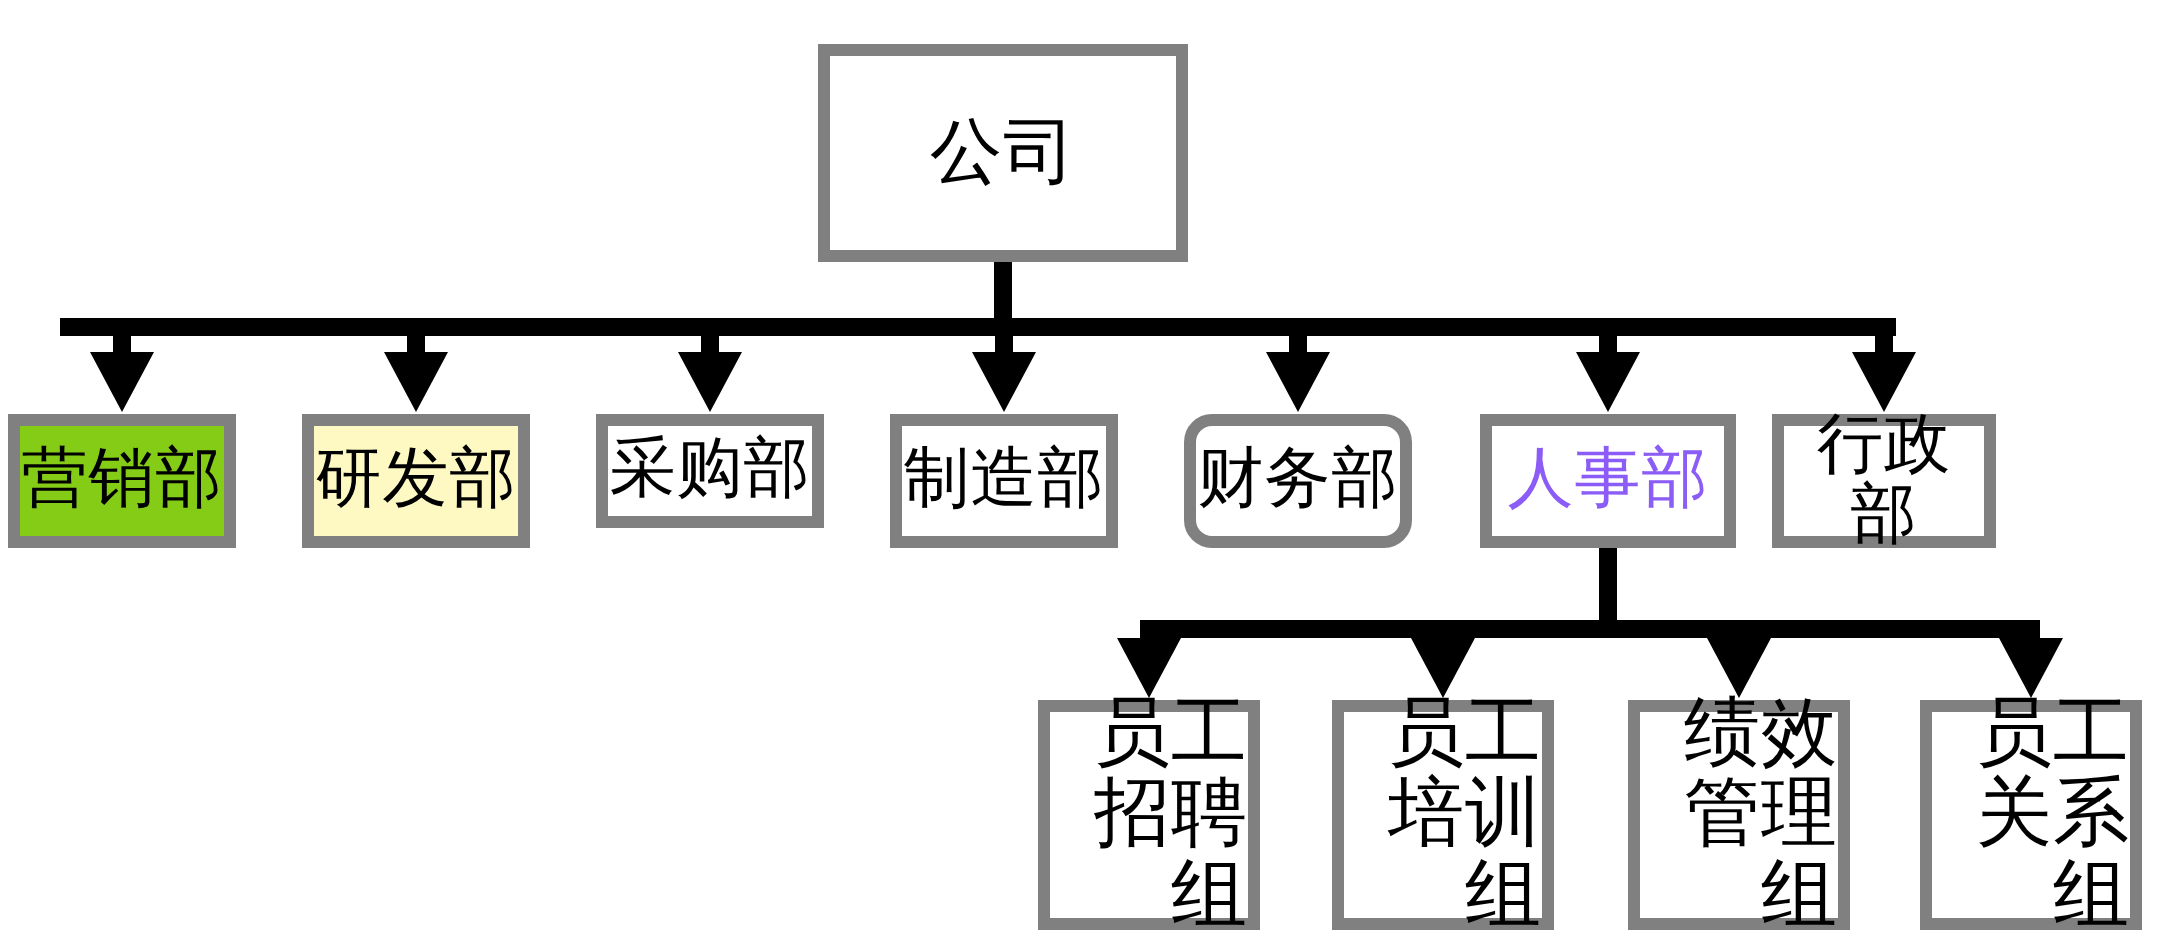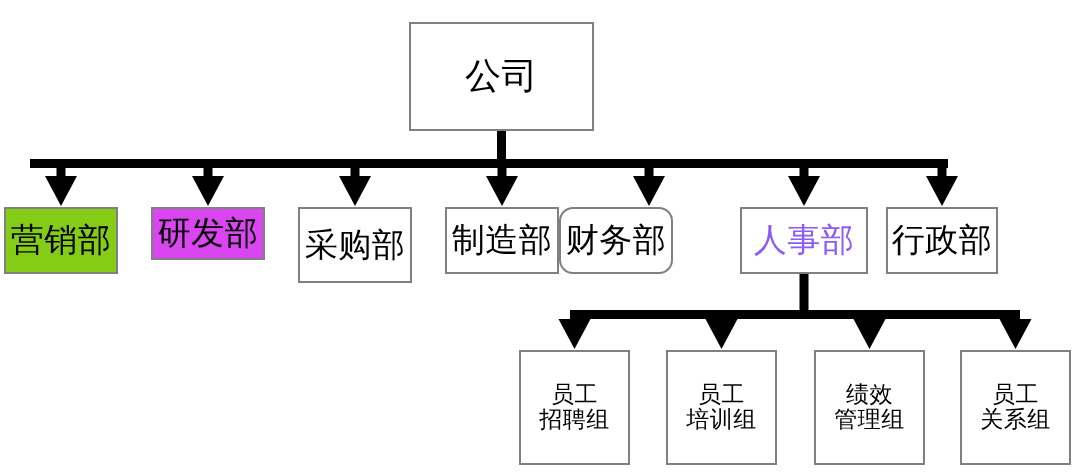--- a/index.html
+++ b/index.html
@@ -23,36 +23,36 @@
     position: absolute;
     left: 0;
     top: 0;
     width: 1080px;
     height: 474px;
   }
   .node-box {
     position: absolute;
     box-sizing: border-box;
     background: #ffffff;
-    border: 2px solid #b91c1c;
+    border: 6px solid #b91c1c;
     display: flex;
     align-items: center;
     justify-content: center;
     text-align: center;
   }
   .node-label {
     color: #000000;
     line-height: 1.06;
     letter-spacing: 0.5px;
     white-space: pre-line;
     font-weight: 400;
   }
   .lvl0 .node-label { font-size: 36px; }
   .lvl1 .node-label { font-size: 33px; }
-  .lvl2 .node-label { font-size: 23px; }
+  .lvl2 .node-label { font-size: 38px; text-align: right; }
 </style>
 </head>
 <body>
 
 <div id="chart-root">
 
   <svg id="connector-layer" viewBox="0 0 1080 474" xmlns="http://www.w3.org/2000/svg" aria-hidden="true">
       <rect x="497" y="129" width="9" height="39" fill="#000000"></rect>
       <rect x="30" y="159" width="918" height="9" fill="#000000"></rect>
       <rect x="56.5" y="159" width="9" height="18" fill="#000000"></rect>
@@ -81,30 +81,30 @@
       <polygon points="999.5,319 1031.5,319 1015.5,349" fill="#000000"></polygon>
     </svg>
 
   <div id="node-layer">
       <div class="node-box lvl0" style="left: 409px; top: 22px; width: 185px; height: 109px; border-color: rgb(128, 128, 128); background: rgb(255, 255, 255);">
         <span class="node-label" style="color: rgb(0, 0, 0);">公司</span>
       </div>
       <div class="node-box lvl1" style="left: 4px; top: 207px; width: 114px; height: 67px; border-color: rgb(128, 128, 128); background: #84cc16;">
         <span class="node-label" style="color: rgb(0, 0, 0);">营销部</span>
       </div>
-      <div class="node-box lvl1" style="left: 151px; top: 207px; width: 114px; height: 53px; border-color: rgb(128, 128, 128); background: #d946ef;">
+      <div class="node-box lvl1" style="left: 151px; top: 207px; width: 114px; height: 67px; border-color: rgb(128, 128, 128); background: #fef9c3;">
         <span class="node-label" style="color: rgb(0, 0, 0);">研发部</span>
       </div>
-      <div class="node-box lvl1" style="left: 298px; top: 207px; width: 114px; height: 76px; border-color: rgb(128, 128, 128); background: rgb(255, 255, 255);">
+      <div class="node-box lvl1" style="left: 298px; top: 207px; width: 114px; height: 57px; border-color: rgb(128, 128, 128); background: rgb(255, 255, 255);">
         <span class="node-label" style="color: rgb(0, 0, 0);">采购部</span>
       </div>
       <div class="node-box lvl1" style="left: 445px; top: 207px; width: 114px; height: 67px; border-color: rgb(128, 128, 128); background: rgb(255, 255, 255);">
         <span class="node-label" style="color: rgb(0, 0, 0);">制造部</span>
       </div>
-      <div class="node-box lvl1" style="left: 559px; top: 207px; width: 114px; height: 67px; border-color: rgb(128, 128, 128); background: rgb(255, 255, 255); border-radius: 14px;">
+      <div class="node-box lvl1" style="left: 592px; top: 207px; width: 114px; height: 67px; border-color: rgb(128, 128, 128); background: rgb(255, 255, 255); border-radius: 14px;">
         <span class="node-label" style="color: rgb(0, 0, 0);">财务部</span>
       </div>
       <div class="node-box lvl1" style="left: 740px; top: 207px; width: 128px; height: 67px; border-color: rgb(128, 128, 128); background: rgb(255, 255, 255);">
         <span class="node-label" style="color: #8b5cf6;">人事部</span>
       </div>
       <div class="node-box lvl1" style="left: 886px; top: 207px; width: 112px; height: 67px; border-color: rgb(128, 128, 128); background: rgb(255, 255, 255);">
         <span class="node-label" style="color: rgb(0, 0, 0);">行政部</span>
       </div>
       <div class="node-box lvl2" style="left: 519px; top: 350px; width: 111px; height: 115px; border-color: rgb(128, 128, 128); background: rgb(255, 255, 255);">
         <span class="node-label" style="color: rgb(0, 0, 0);">员工

